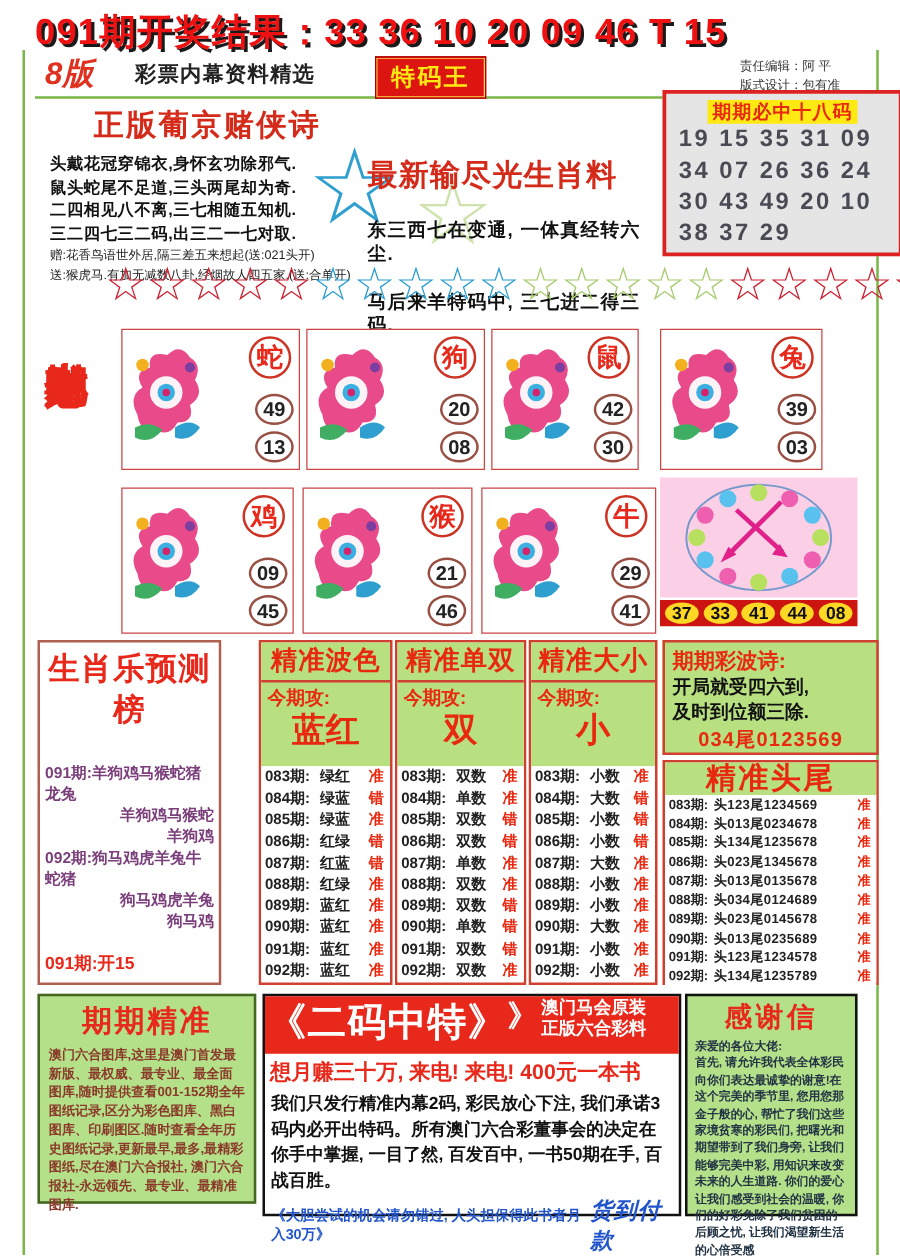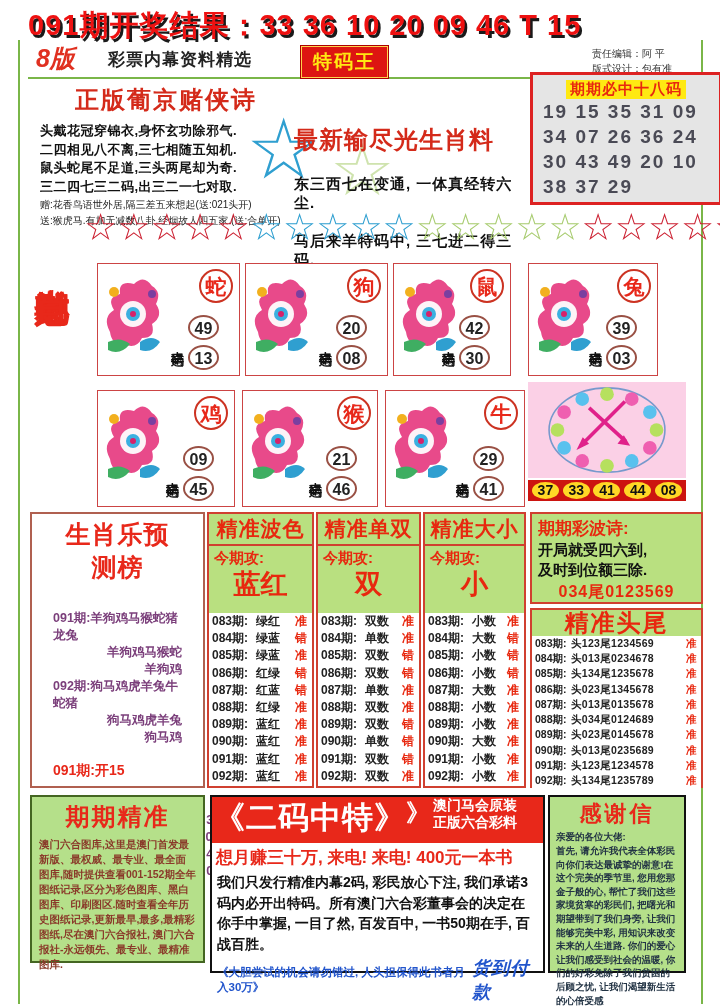--- a/index.html
+++ b/index.html
@@ -49,36 +49,36 @@
   .zbox:nth-child(1){left:0;top:0;width:143px}
   .zbox:nth-child(2){left:148px;top:0;width:143px}
   .zbox:nth-child(3){left:296px;top:0;width:118px}
   .zbox:nth-child(4){left:431px;top:0;width:130px}
   .zbox:nth-child(5){left:0;top:127px;width:138px;height:117px}
   .zbox:nth-child(6){left:145px;top:127px;width:136px;height:117px}
   .zbox:nth-child(7){left:288px;top:127px;width:140px;height:117px}
   .zart { position:absolute; left:2px; top:8px; }
   .zbadge { position:absolute; right:6px; top:5px; width:34px; height:34px; border:2px solid #cc3322; border-radius:50%;
     color:#e8281a; font-size:21px; font-weight:bold; text-align:center; line-height:31px; background:#fff; }
-  .zright { position:absolute; right:20px; bottom:5px; display:flex; align-items:center; gap:2px; }
+  .zright { position:absolute; right:4px; bottom:5px; display:flex; align-items:flex-end; gap:2px;flex-direction:column; }
   .zlabel { writing-mode:vertical-rl; text-orientation:upright; font-size:13px; font-weight:bold; color:#111; letter-spacing:1px; }
   .zcodes { display:flex; flex-direction:column; gap:5px; }
   .zcode { display:inline-block; width:31px; height:25px; border:2px solid #995044; border-radius:50%;
     font-size:16px; font-weight:bold; color:#222; text-align:center; line-height:23px; background:#fff; }
 
   
   #clock-box { position:absolute; left:528px; top:382px; width:158px; height:96px; background:#fbd0e6; }
   #num-strip { position:absolute; left:528px; top:480px; width:158px; height:21px; background:#cc1410;
     display:flex; align-items:center; justify-content:space-around; padding:0 2px; }
   .strip-ball { width:27px; height:17px; background:#ffd826; border-radius:50%;
     font-size:14px; font-weight:bold; color:#111; text-align:center; line-height:17px; }
 
   
   .predbox { position:absolute; top:512px; height:276px; background:#fff; }
-  #board { left:30px; width:175px; border:2px solid #b06050; padding:2px 21px; }
+  #board { left:30px; width:147px; border:2px solid #b06050; padding:2px 4px; }
   #board .board-title { font-size:25px; font-weight:bold; color:#e8281a; text-align:center; letter-spacing:1px; margin-top:2px; }
   #board .board-lines { margin-top:26px; color:#7b3f7b; font-size:12.5px; font-weight:bold; line-height:17px; }
   #board .bl-c { text-align:right; }
   #board .board-result { color:#e8281a; font-size:14px; font-weight:bold; margin-top:16px; }
   #board .board-bwt { color:#7b3f7b; font-size:13.5px; font-weight:bold; margin-top:14px; }
   #board .bw-row { color:#7b3f7b; font-size:12.5px; font-weight:bold; letter-spacing:1.5px; line-height:17px; white-space:nowrap; }
 
   .pcol { border:2px solid #d04030; }
   #col-bose { left:207px; width:107px; }
   #col-ds   { left:316px; width:105px; }
@@ -142,22 +142,22 @@
     <div>版式设计：包有准</div>
   </div>
 
   <span class="deco-star" id="deco-star-blue">☆</span>
   <span class="deco-star" id="deco-star-green">☆</span>
 
   <div id="poem-left">
     <div class="ptitle">正版葡京赌侠诗</div>
     <div class="plines">
       <div class="pline">头戴花冠穿锦衣,身怀玄功除邪气.</div>
+      <div class="pline">鼠头蛇尾不足道,三头两尾却为奇.</div>
       <div class="pline">二四相见八不离,三七相随五知机.</div>
-      <div class="pline">鼠头蛇尾不足道,三头两尾却为奇.</div>
       <div class="pline">三二四七三二码,出三二一七对取.</div>
     </div>
     <div class="pbonus">赠:花香鸟语世外居,隔三差五来想起(送:021头开)</div>
     <div class="pbonus">送:猴虎马.有加无减数八卦,经烟故人四五家.(送:合单开)</div>
   </div>
 
   <div id="poem-right">
     <div class="ptitle">最新输尽光生肖料</div>
     <div class="pline">东三西七在变通, 一体真经转六尘.</div>
     <div class="pline">马后来羊特码中, 三七进二得三码.</div>

